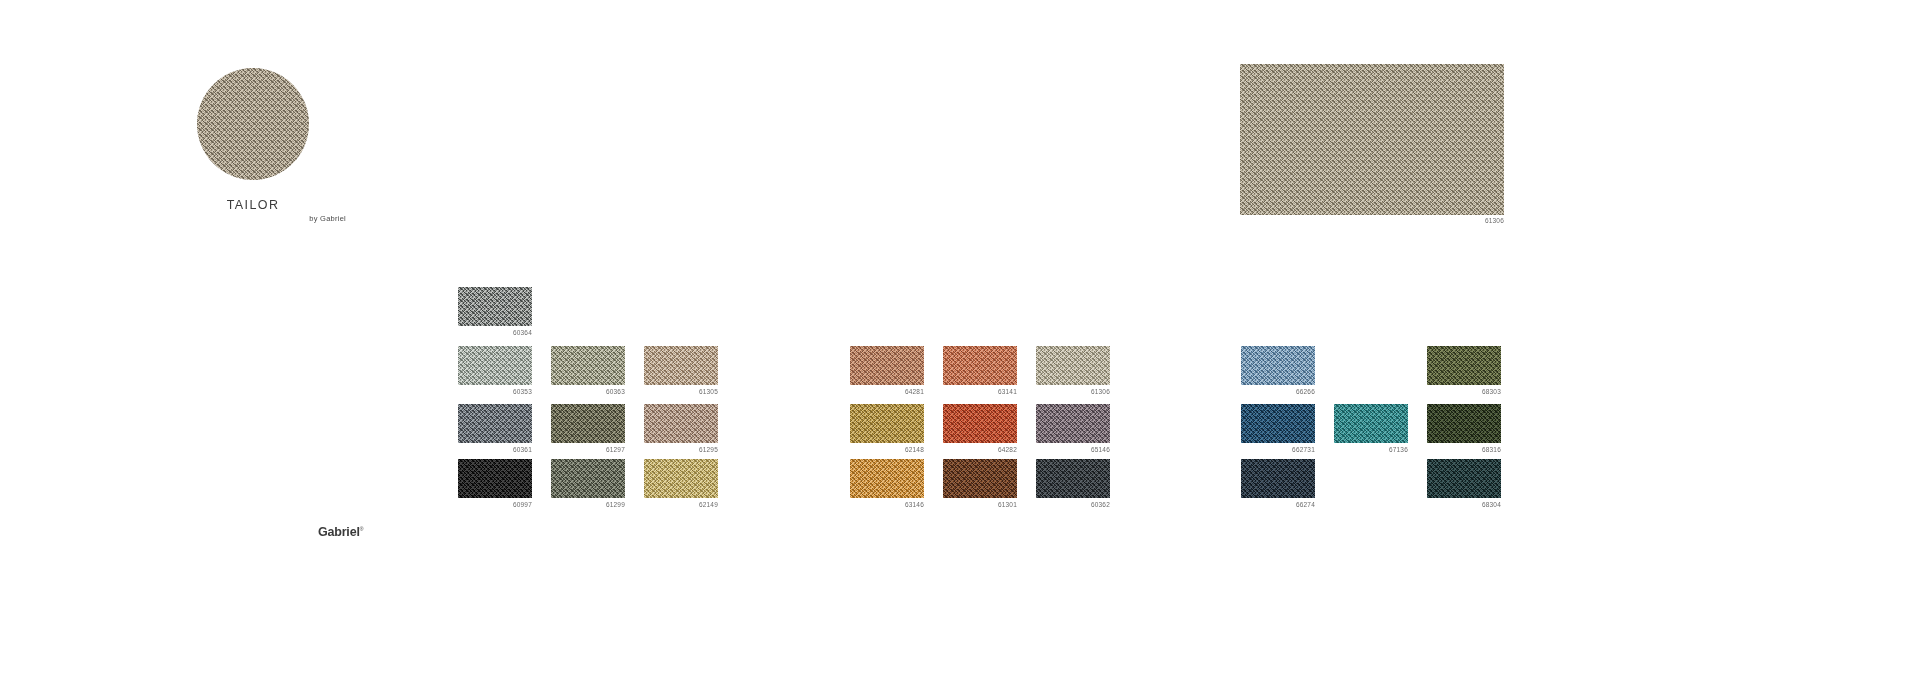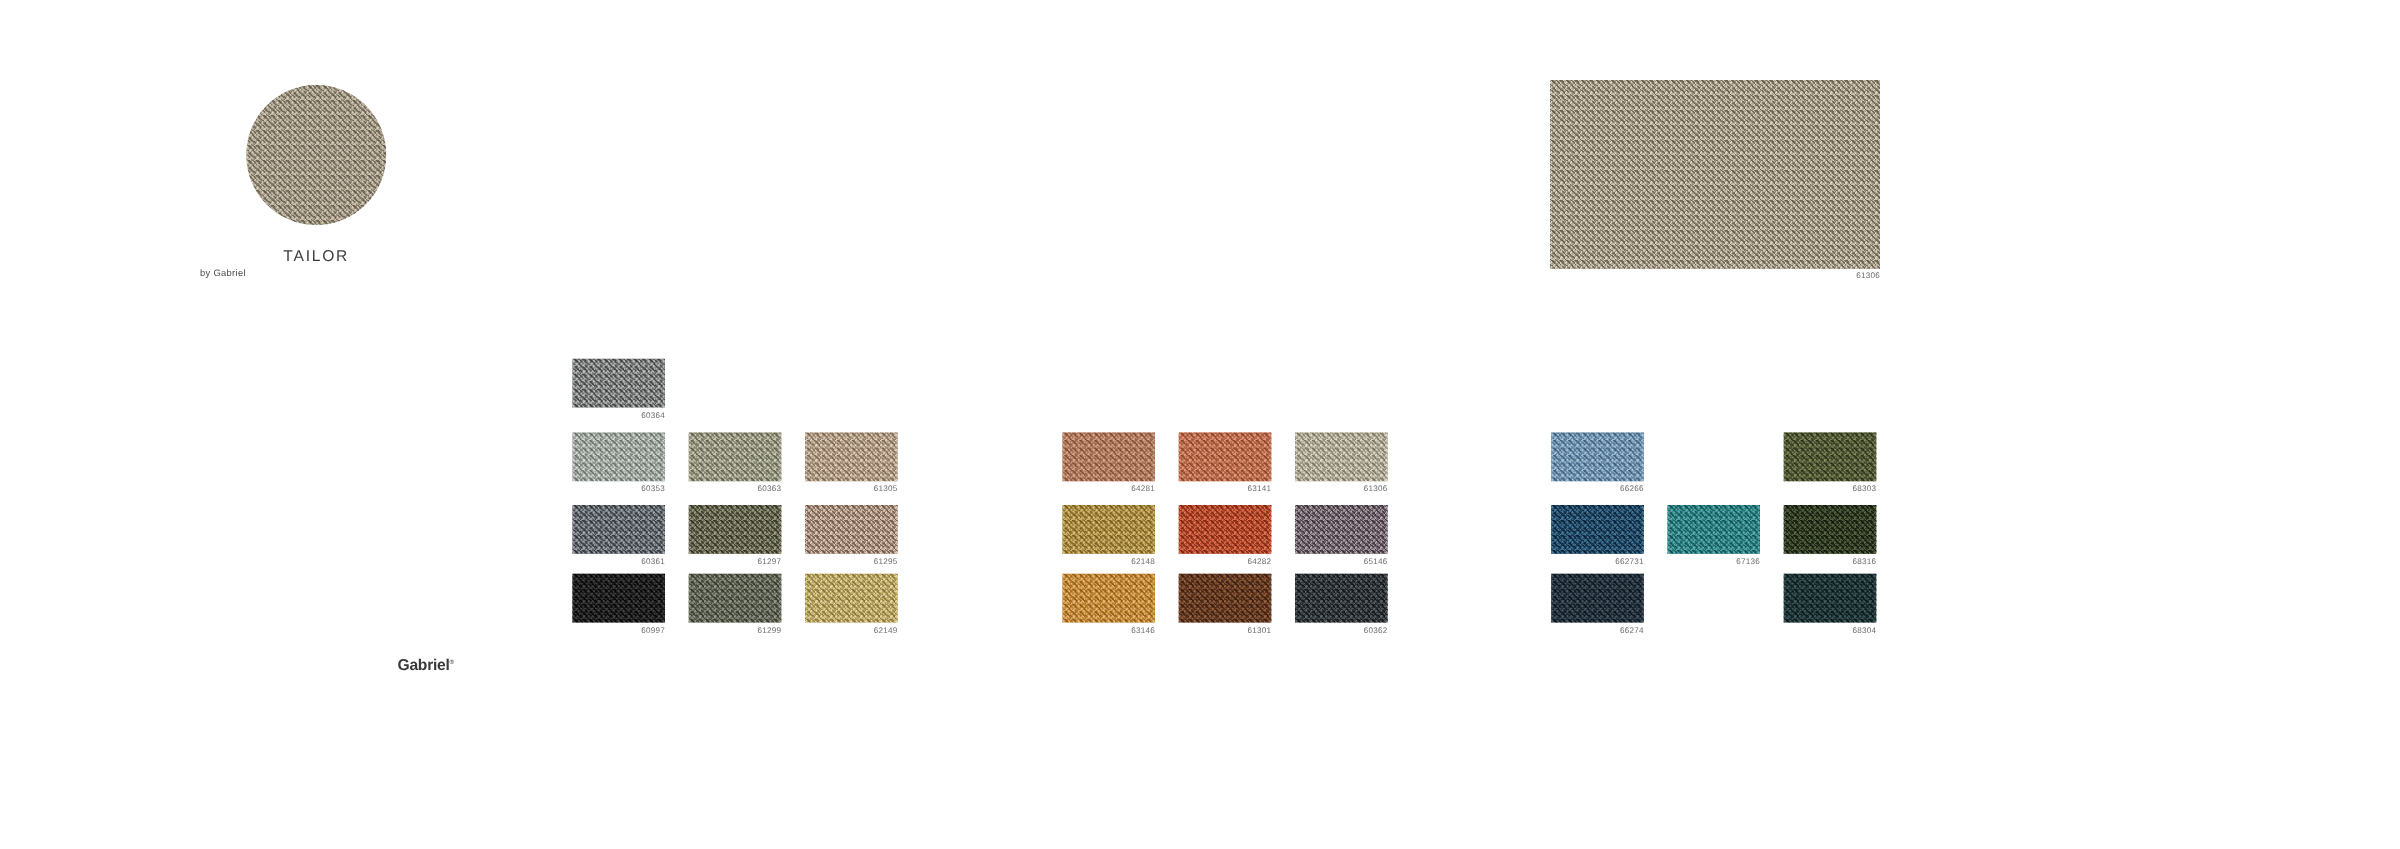--- a/index.html
+++ b/index.html
@@ -49,21 +49,21 @@
     position:absolute;left:197px;top:68px;
     width:112px;height:112px;border-radius:50%;
   }
   .brand-title{
     position:absolute;left:160px;top:198px;width:186px;
     text-align:center;
     font-size:12.5px;letter-spacing:1.4px;color:#3c3c3c;
   }
   .brand-sub{
     position:absolute;left:160px;top:214px;width:186px;
-    text-align:left;
+    text-align:right;
     font-size:7.5px;letter-spacing:.25px;color:#4a4a4a;
   }
 
   
   .hero-rect{
     position:absolute;left:1240px;top:64px;
     width:264px;height:151px;
   }
   .hero-rect-label{
     position:absolute;left:1240px;top:217px;width:264px;

